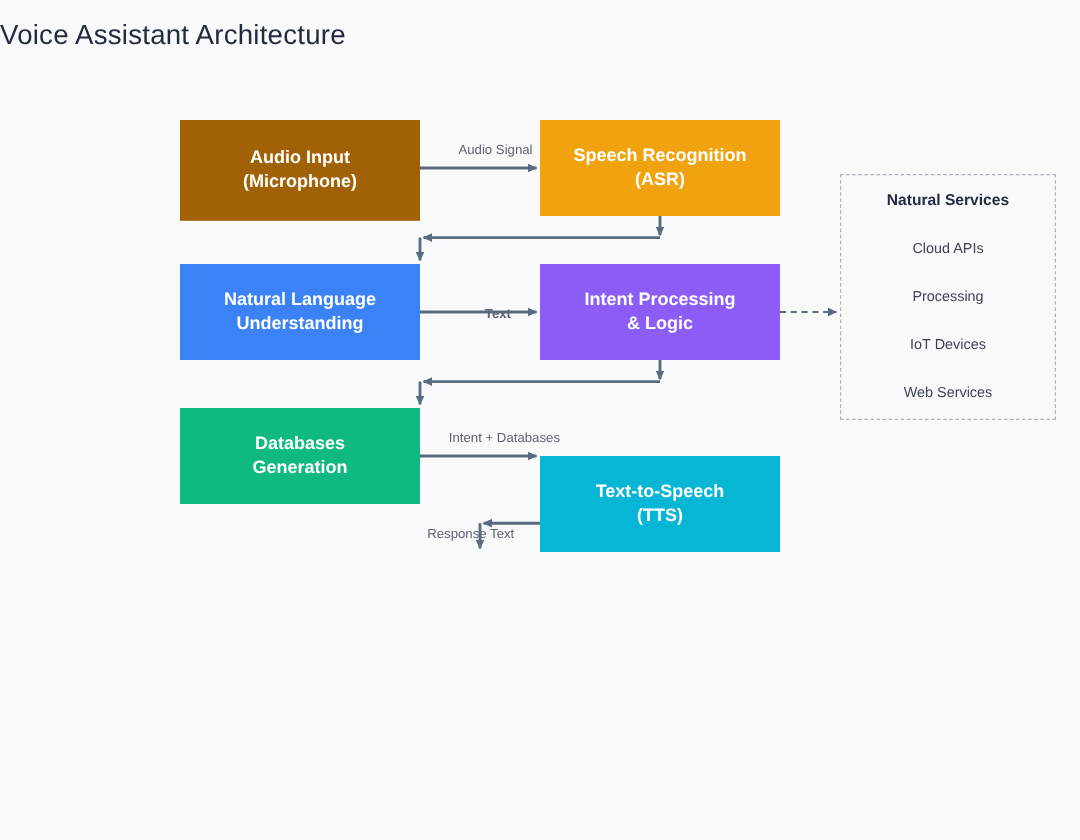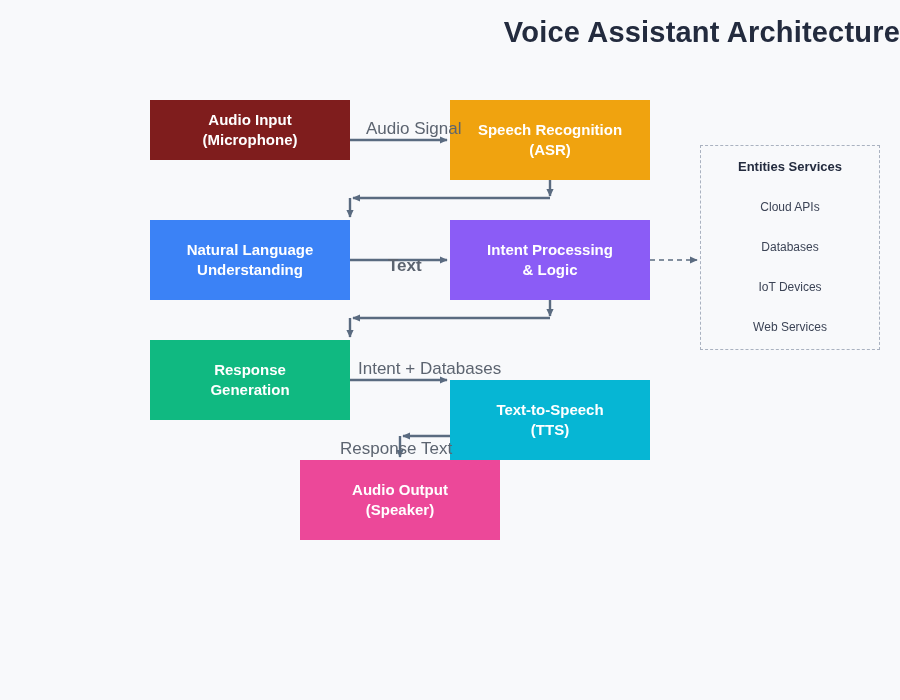--- a/index.html
+++ b/index.html
@@ -17,23 +17,23 @@
   #canvas {
     position: relative;
     width: 900px;
     height: 700px;
   }
   #title {
     position: absolute;
     left: 0;
     top: 16px;
     width: 900px;
-    text-align: right;
-    font-size: 29px;
-    font-weight: bold;
+    text-align: left;
+    font-size: 23px;
+    font-weight: normal;
     color: #232b3e;
     letter-spacing: 0.2px;
   }
   svg#wires {
     position: absolute;
     left: 0;
     top: 0;
     width: 900px;
     height: 700px;
     pointer-events: none;
@@ -49,24 +49,25 @@
     font-size: 15px;
     line-height: 1.32;
     box-sizing: border-box;
   }
   .node .lbl {
     white-space: pre-line;
     padding: 0 8px;
   }
   .edge-label {
     position: absolute;
-    font-size: 17px;
+    font-size: 11px;
     color: #5c6470;
     font-family: "Liberation Sans", sans-serif;
     white-space: nowrap;
+    margin-left: 16px;
   }
   #ext-panel {
     position: absolute;
     left: 700px;
     top: 145px;
     width: 180px;
     height: 205px;
     border: 1.5px dashed #aab2c0;
     box-sizing: border-box;
     background: transparent;
@@ -117,61 +118,57 @@
       <path d="M550,420 L550,434" marker-end="url(#ah)"></path>
       <path d="M550,436 L403,436" marker-end="url(#ah)"></path>
       <path d="M400,436 L400,457" marker-end="url(#ah)"></path>
     </g>
 
     <g stroke="#5a6b80" stroke-width="1.6" fill="none" stroke-dasharray="5,4">
       <line x1="650" y1="260" x2="697" y2="260" marker-end="url(#ah)"></line>
     </g>
   </svg>
 
-  <div class="node" style="left:150px; top:100px; width:200px; height:60px; background:#7f1d1d;">
+  <div class="node" style="left:150px; top:100px; width:200px; height:84px; background:#a16207;">
     <span class="lbl">Audio Input
 (Microphone)</span>
   </div>
 
   <div class="node" style="left:450px; top:100px; width:200px; height:80px; background:#f0a30f;">
     <span class="lbl">Speech Recognition
 (ASR)</span>
   </div>
 
   <div class="node" style="left:150px; top:220px; width:200px; height:80px; background:#3b82f6;">
     <span class="lbl">Natural Language
 Understanding</span>
   </div>
 
   <div class="node" style="left:450px; top:220px; width:200px; height:80px; background:#8b5cf6;text-align:center;">
     <span class="lbl">Intent Processing
 &amp; Logic</span>
   </div>
 
   <div class="node" style="left:150px; top:340px; width:200px; height:80px; background:#10b981;">
-    <span class="lbl">Response
+    <span class="lbl">Databases
 Generation</span>
   </div>
 
   <div class="node" style="left:450px; top:340px; width:200px; height:80px; background:#06b6d4;margin-top:40px;">
     <span class="lbl">Text-to-Speech
 (TTS)</span>
   </div>
 
-  <div class="node" style="left:300px; top:460px; width:200px; height:80px; background:#ec4899;">
-    <span class="lbl">Audio Output
-(Speaker)</span>
-  </div>
 
   <div class="edge-label" style="left:366px; top:119px;">Audio Signal</div>
   <div class="edge-label" style="left:388px; top:256px;font-weight:bold;">Text</div>
   <div class="edge-label" style="left:358px; top:359px;">Intent + Databases</div>
   <div class="edge-label" style="left:340px; top:439px;">Response Text</div>
 
   <div id="ext-panel">
-    <div id="ext-title">Entities Services</div>
+    <div id="ext-title">Natural Services</div>
     <div class="ext-item">Cloud APIs</div>
-    <div class="ext-item">Databases</div>
+    <div class="ext-item">Processing</div>
     <div class="ext-item">IoT Devices</div>
     <div class="ext-item">Web Services</div>
   </div>
 
 </div>
 
 </body></html>

